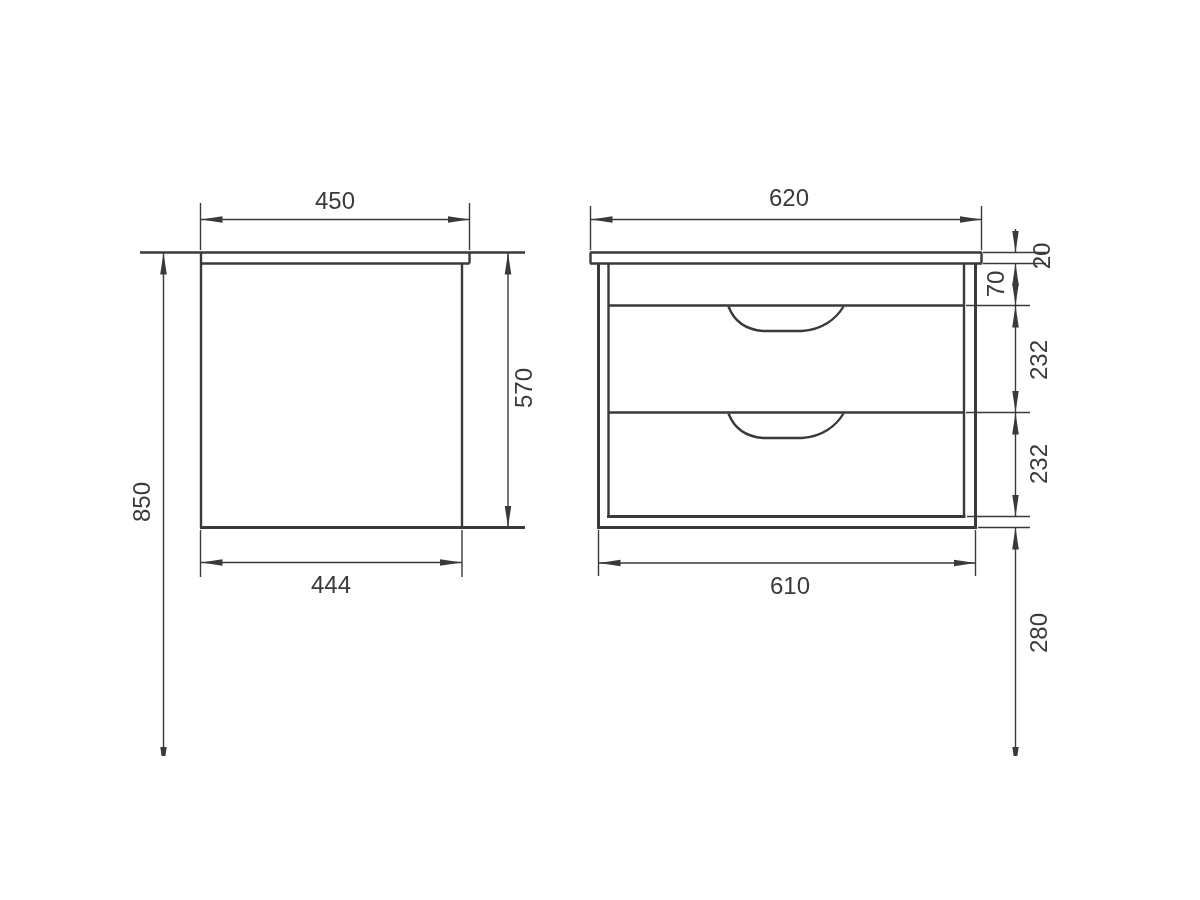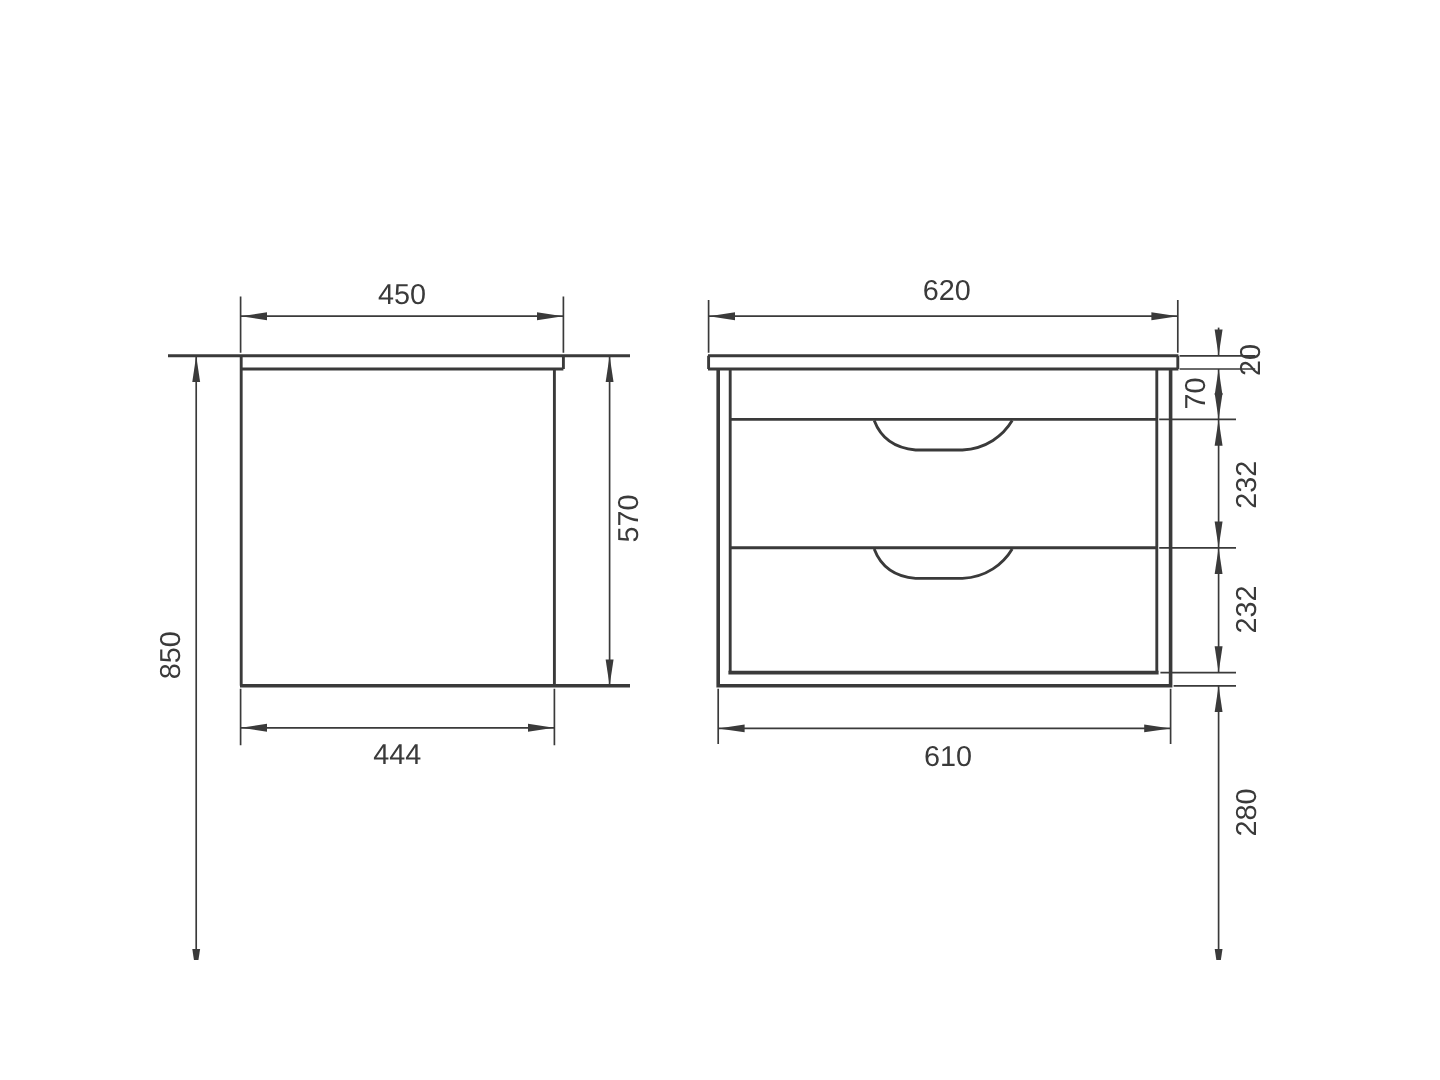--- a/index.html
+++ b/index.html
@@ -1,20 +1,19 @@
 <!DOCTYPE html>
 <html><head>
 <meta charset="utf-8">
 <style>
   html, body { margin: 0; padding: 0; background: #ffffff; }
   .page {
     width: 1200px; height: 756px; background: #ffffff;
     position: relative; overflow: hidden;
     font-family: "Liberation Sans", sans-serif;
-    margin-top: 44px;
   }
   svg { display: block; color: #3a3a3a; }
   .med   { stroke: currentColor; stroke-width: 2.4; fill: none; }
   .thick { stroke: currentColor; stroke-width: 3;   fill: none; }
   .dim   { stroke: currentColor; stroke-width: 1.4; fill: none; }
   .floor-ln { stroke: currentColor; stroke-width: 2.8; fill: none; }
   .lbl {
     font-family: "Liberation Sans", sans-serif;
     font-size: 24px; fill: currentColor; text-anchor: middle;
   }

